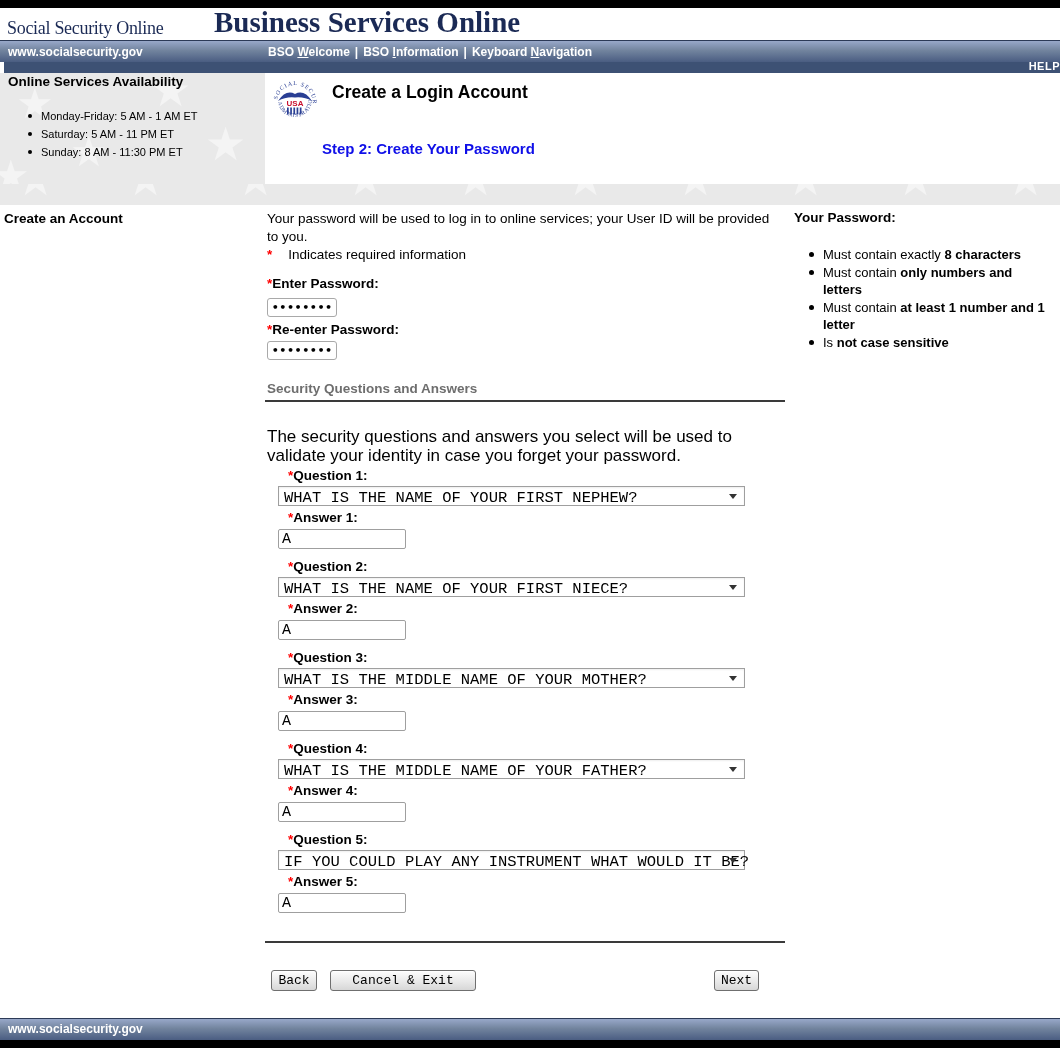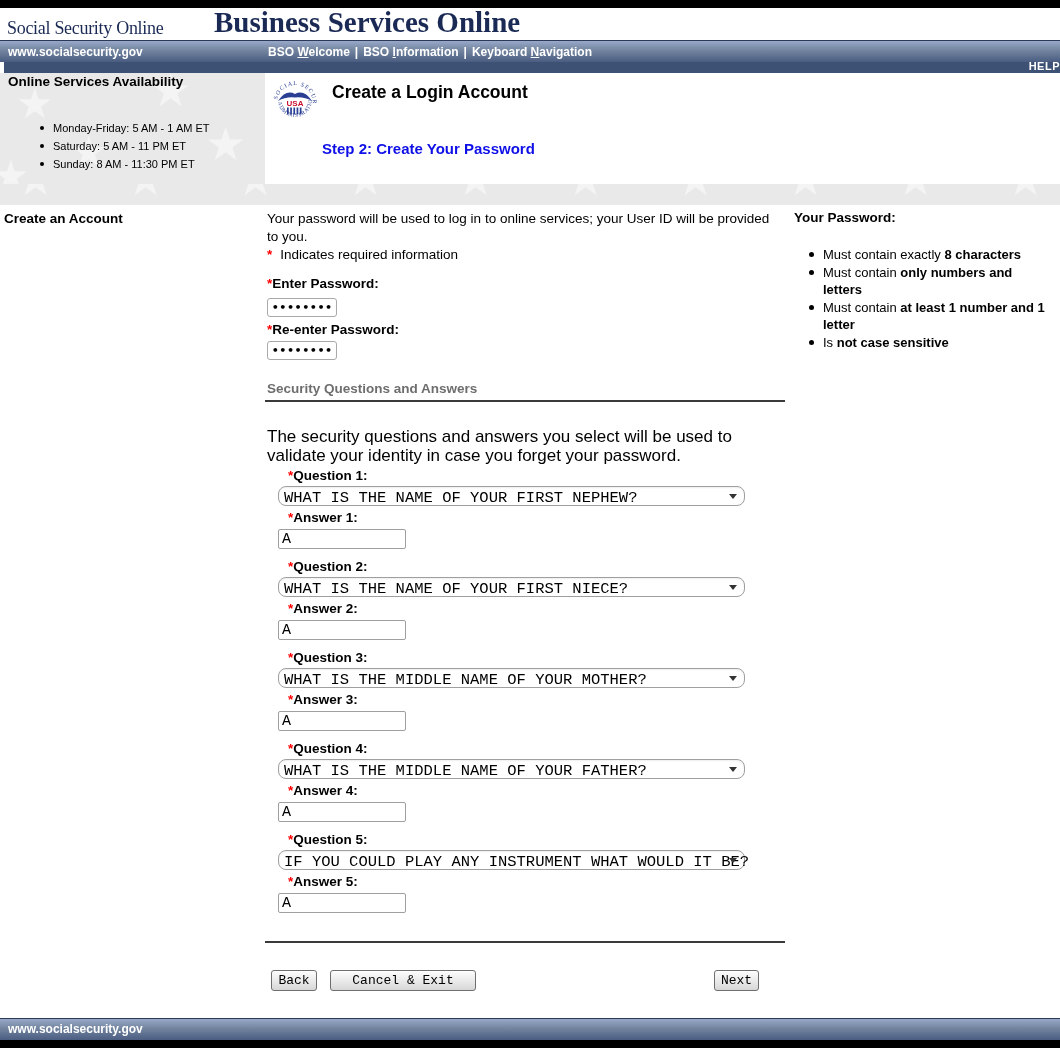--- a/index.html
+++ b/index.html
@@ -31,21 +31,21 @@
   .help-link{position:absolute;right:4px;top:-2px;font-size:11px;font-weight:700;color:#fff;
              letter-spacing:0.5px;text-decoration:none;cursor:pointer;}
 
   
   .sidebar-top{position:absolute;left:0;top:73px;width:265px;height:111px;background:#e9e9e9;overflow:hidden;}
   .band{position:absolute;left:0;top:184px;width:1060px;height:21px;background:#e9e9e9;overflow:hidden;}
   .star{position:absolute;color:#f4f4f4;line-height:1;}
   .star::before{content:"★";}
 
   .avail-title{position:absolute;left:8px;top:1px;font-size:13.5px;font-weight:700;}
-  .avail-list{position:absolute;left:24px;top:34px;margin:16px;padding:0;list-style:none;font-size:11px;}
+  .avail-list{position:absolute;left:24px;top:34px;margin:4px;padding:0;list-style:none;font-size:11px;}
   .avail-list li{position:relative;padding-left:13px;margin-bottom:7px;line-height:11px;}
   .dot{position:absolute;left:0;top:3px;width:5px;height:5px;background:#000;border-radius:50%;}
   .avail-list .dot{width:4px;height:4px;top:3px;}
 
   
   .steps-title{position:absolute;left:4px;top:211px;font-size:13.5px;font-weight:700;}
   .steps{position:absolute;left:16px;top:246px;font-size:13.5px;}
   .step-row{margin-bottom:4px;line-height:14px;white-space:nowrap;}
   .step-row .num{display:inline-block;width:21px;}
   .step-link{color:#0000cc;text-decoration:underline;cursor:pointer;}
@@ -54,34 +54,34 @@
 
   
   .seal{position:absolute;left:270px;top:76px;width:50px;height:50px;}
   .page-heading{position:absolute;left:332px;top:82px;font-size:17.5px;font-weight:700;}
   .step-heading{position:absolute;left:322px;top:140px;font-size:15px;font-weight:700;color:#0f0fe8;}
 
   
   .intro{position:absolute;left:267px;top:210px;width:516px;font-size:13.5px;line-height:18px;}
   .req{color:#f00;font-weight:700;}
   .required-note{position:absolute;left:267px;top:247px;font-size:13.5px;}
-  .required-note .txt{margin-left:8px;}
+  .required-note .txt{margin-left:16px;}
   .field-label{position:absolute;font-size:13.5px;font-weight:700;white-space:nowrap;}
   .pwd-input{position:absolute;width:70px;height:19px;box-sizing:border-box;border:1px solid #a9a9a9;
              border-radius:3px;background:#fff;font-family:"DejaVu Sans Mono",monospace;
              font-size:11px;font-weight:700;letter-spacing:1px;padding:0 0 0 4px;color:#000;}
   .section-title{position:absolute;left:267px;top:381px;font-size:13.5px;font-weight:700;color:#6e6e6e;}
   .rule{position:absolute;left:265px;width:520px;height:2px;background:#3a3a3a;}
   .sec-desc{position:absolute;left:267px;top:415px;width:524px;font-size:17px;line-height:19px;margin-top:12px;}
 
   .qblock{position:absolute;left:0;top:0;width:1060px;height:0;}
   .qlabel,.alabel{position:absolute;left:288px;font-size:13.5px;font-weight:700;white-space:nowrap;}
   .qlabel{top:0;} .alabel{top:42px;}
   .select{position:absolute;left:278px;top:18px;width:467px;height:20px;box-sizing:border-box;
-          border:1px solid #9f9f9f;border-radius:8px;background:#fff;cursor:pointer;
+          border:1px solid #9f9f9f;border-radius:0;background:#fff;cursor:pointer;
           box-shadow:inset 0 1px 2px rgba(0,0,0,0.07);}
   .sel-text{position:absolute;left:5px;top:2px;font-family:"Liberation Mono",monospace;
             font-size:15.5px;white-space:nowrap;color:#000;}
   .sel-arrow{position:absolute;right:7px;top:7px;width:0;height:0;
              border-left:4px solid transparent;border-right:4px solid transparent;border-top:5px solid #333;}
   .answer-input{position:absolute;left:278px;top:61px;width:128px;height:20px;box-sizing:border-box;
                 border:1px solid #9f9f9f;border-radius:2px;background:#fff;
                 font-family:"Liberation Mono",monospace;font-size:15px;padding:0 3px;color:#000;}
 
   .btn{position:absolute;top:970px;height:21px;border:1px solid #6f6f6f;border-radius:3px;

